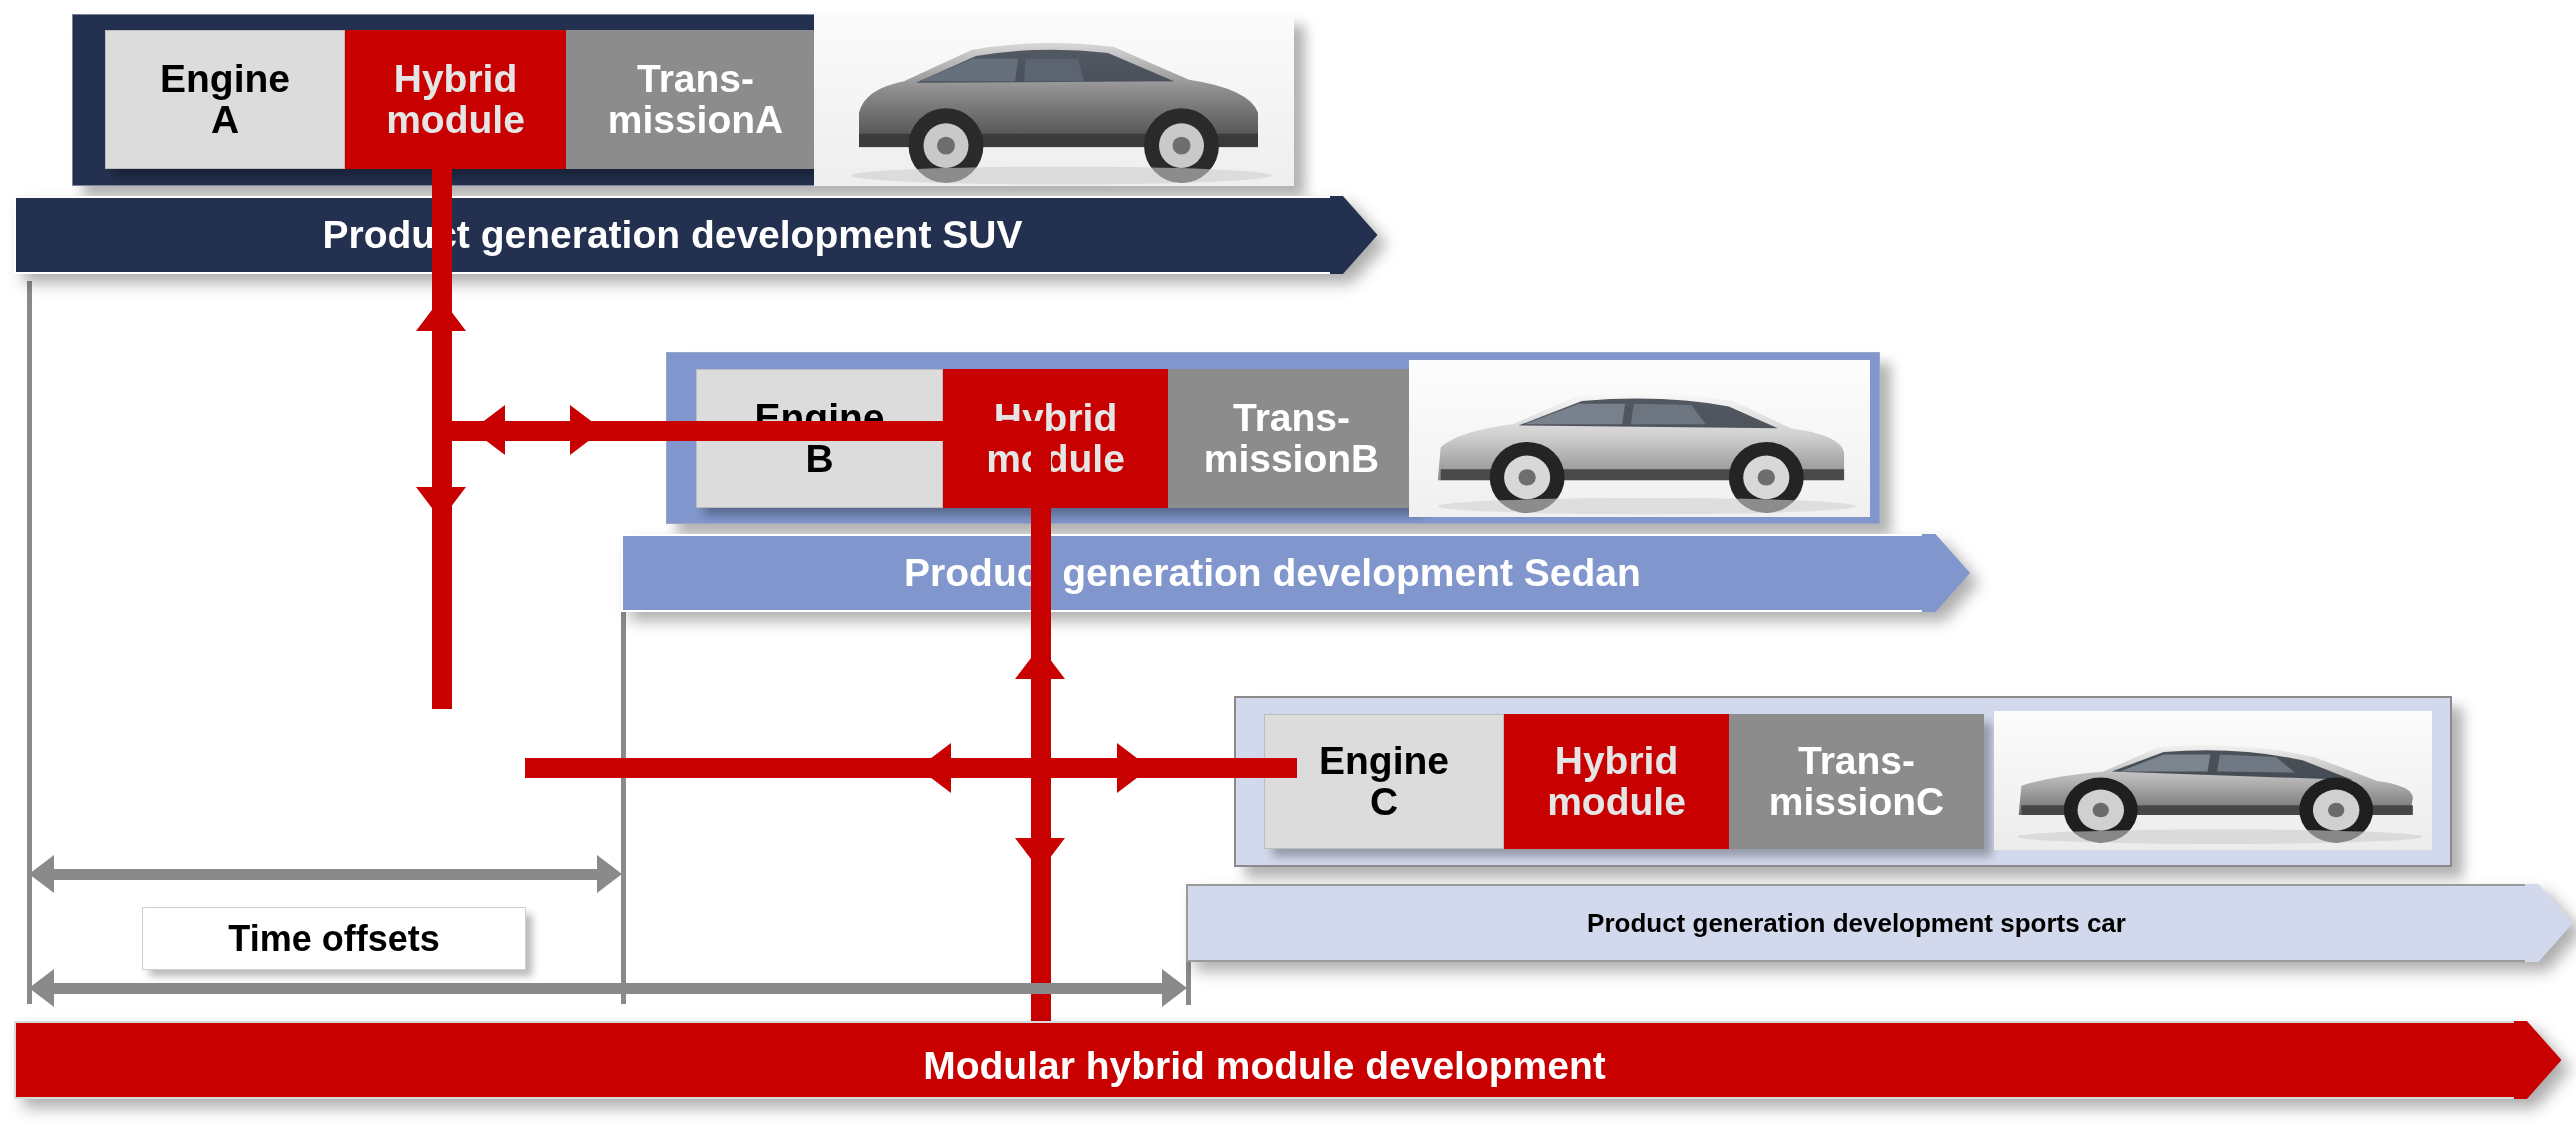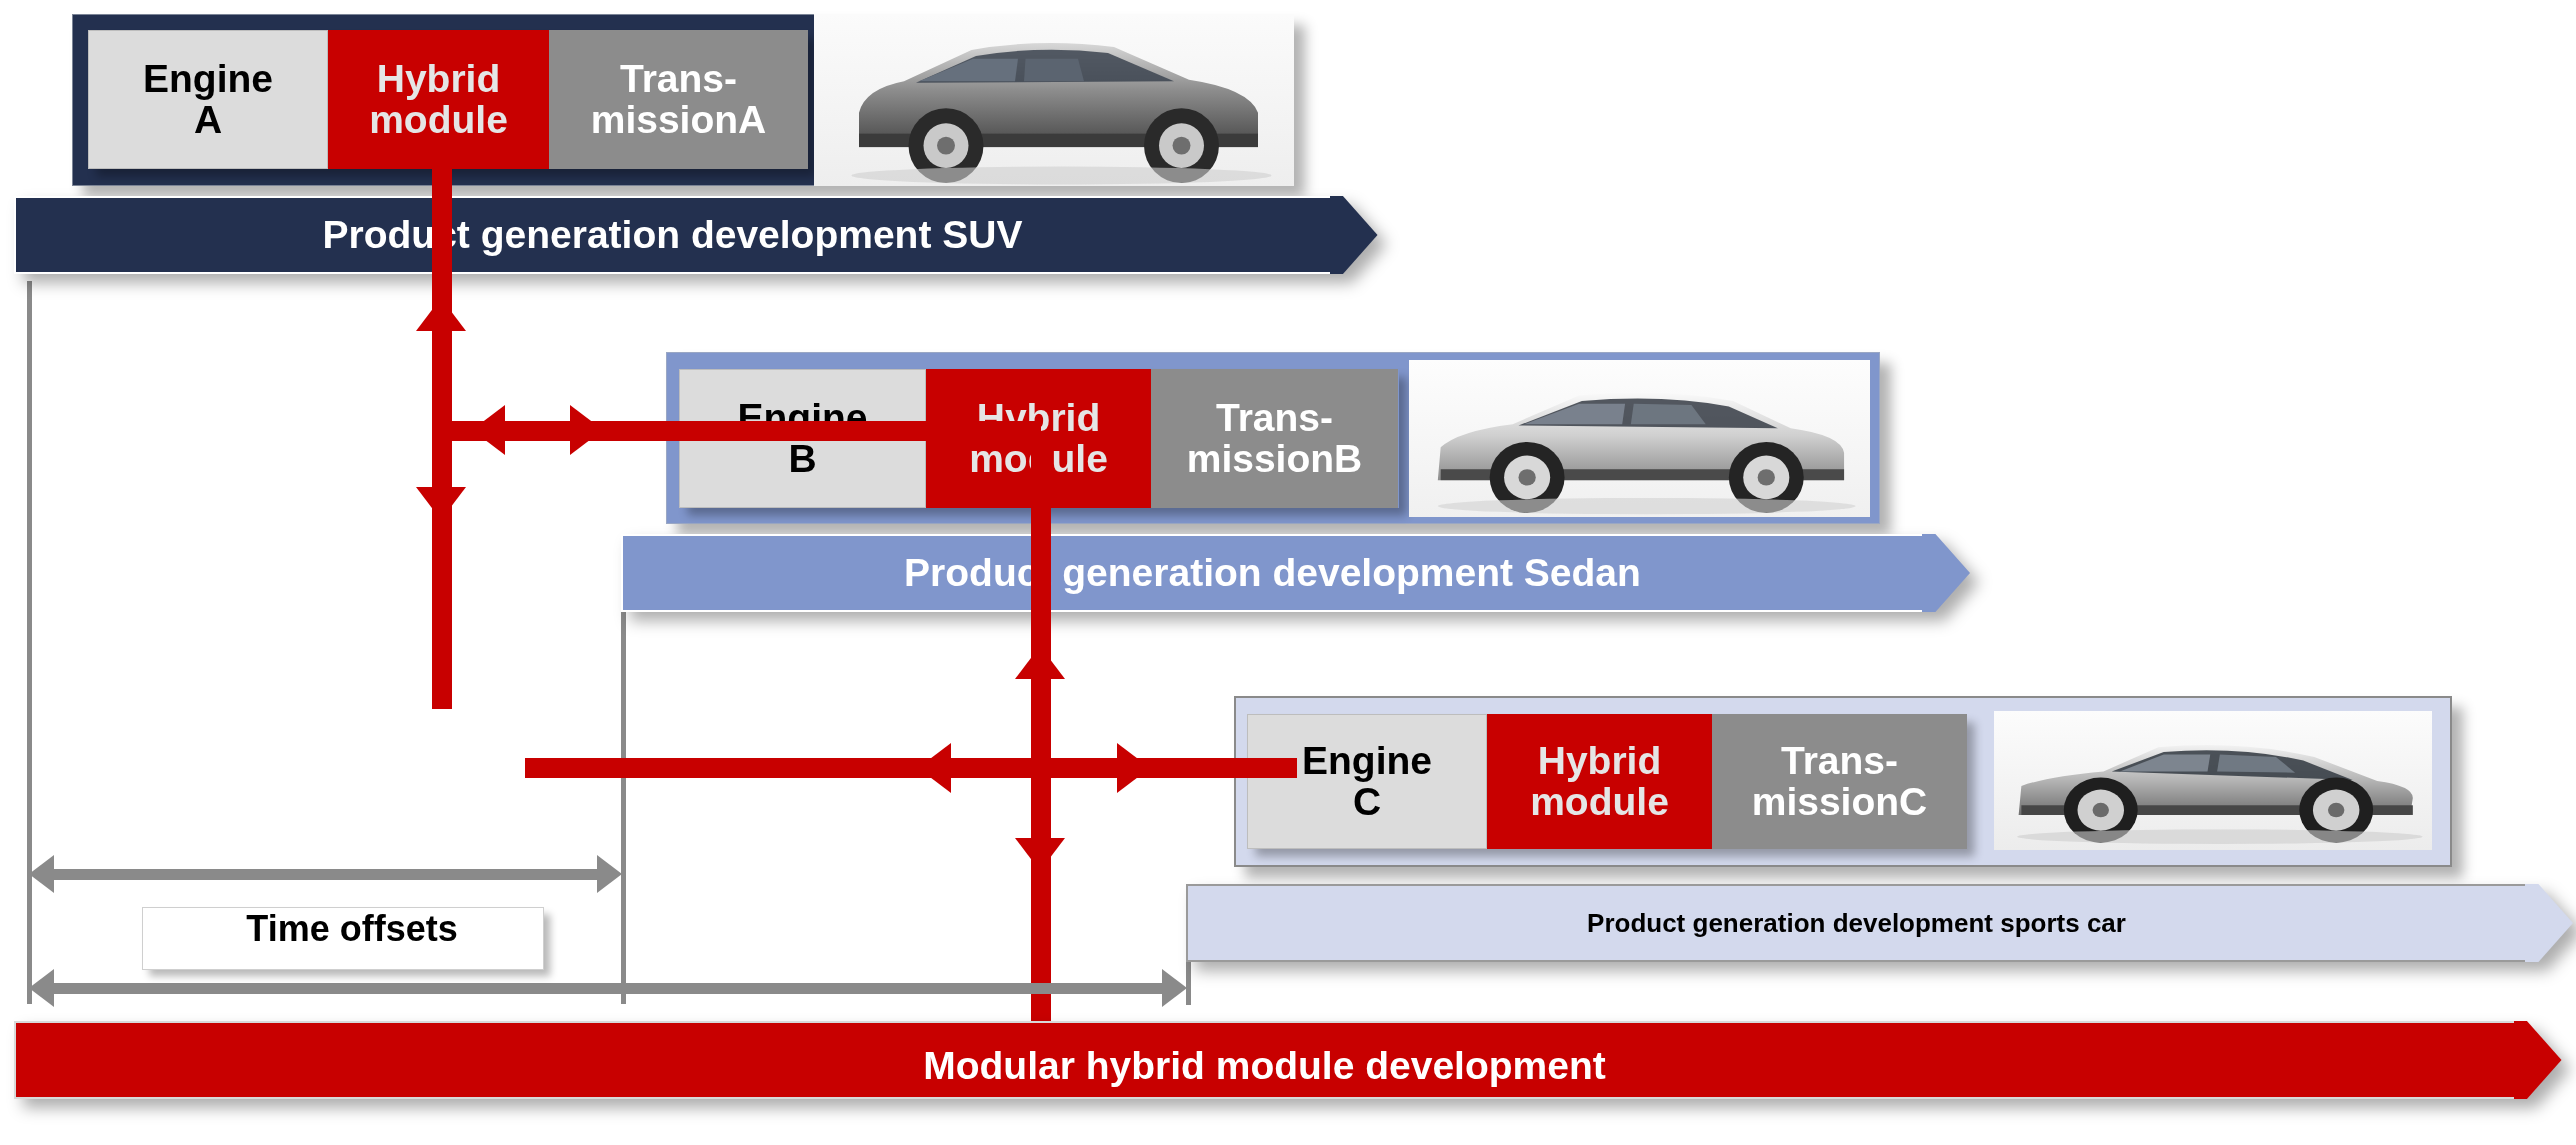--- a/index.html
+++ b/index.html
@@ -9,21 +9,21 @@
 
   
   .panel{position:absolute;box-sizing:border-box;
          box-shadow:10.5px 10.5px 12px rgba(0,0,0,.30);}
   .panel.suv{background:#23304f;border:1.5px solid #7b8496;}
   .panel.sedan{background:#8096cc;border:1.5px solid #9aa7c4;}
   .panel.sports{background:#d3d9ed;border:2.2px solid #8a8a8a;}
 
   
   .modstrip{position:absolute;display:flex;box-sizing:border-box;
-            box-shadow:7.5px 7.5px 9px rgba(0,0,0,.30);}
+            box-shadow:7.5px 7.5px 9px rgba(0,0,0,.30);margin-left:17px;}
   .cell{display:flex;flex-direction:column;align-items:center;
         justify-content:center;box-sizing:border-box;
         font-weight:bold;line-height:1.05;text-align:center;}
   .cell.engine{background:#dcdcdc;color:#000;border:0.7px solid #bdbdbd;}
   .cell.hybrid{background:#c80000;color:#e5e5e5;}
   .cell.trans{background:#8c8c8c;color:#fff;}
 
   
   .photo{position:absolute;overflow:hidden;background:#f2f2f2;}
   .photo svg{display:block;width:100%;height:100%;}
@@ -75,23 +75,23 @@
   
   .gline{position:absolute;background:#8a8a8a;}
   .gbar{position:absolute;background:#8a8a8a;height:10.5px;}
   .gtri{position:absolute;width:0;height:0;}
   .gtri-left{border-top:19.5px solid transparent;border-bottom:19.5px solid transparent;
              border-right:25.5px solid #8a8a8a;}
   .gtri-right{border-top:19.5px solid transparent;border-bottom:19.5px solid transparent;
               border-left:25.5px solid #8a8a8a;}
 
   .offsetlabel{position:absolute;background:#fff;border:1.5px solid #cfcfcf;
-               color:#000;font-weight:bold;display:flex;align-items:flex-start;
+               color:#000;font-weight:bold;display:flex;align-items:center;
                justify-content:center;
-               box-shadow:6.7px 6.7px 7.5px rgba(0,0,0,.28);padding-left:18px;}
+               box-shadow:6.7px 6.7px 7.5px rgba(0,0,0,.28);}
 </style>
 </head>
 <body>
 
 <div class="stage">
 
   <div class="gline" style="left:27px;top:281px;width:4.5px;height:723px;"></div>
   <div class="gline" style="left:621px;top:611px;width:4.5px;height:393px;"></div>
   <div class="gline" style="left:1186px;top:887px;width:4.5px;height:118px;"></div>
 

